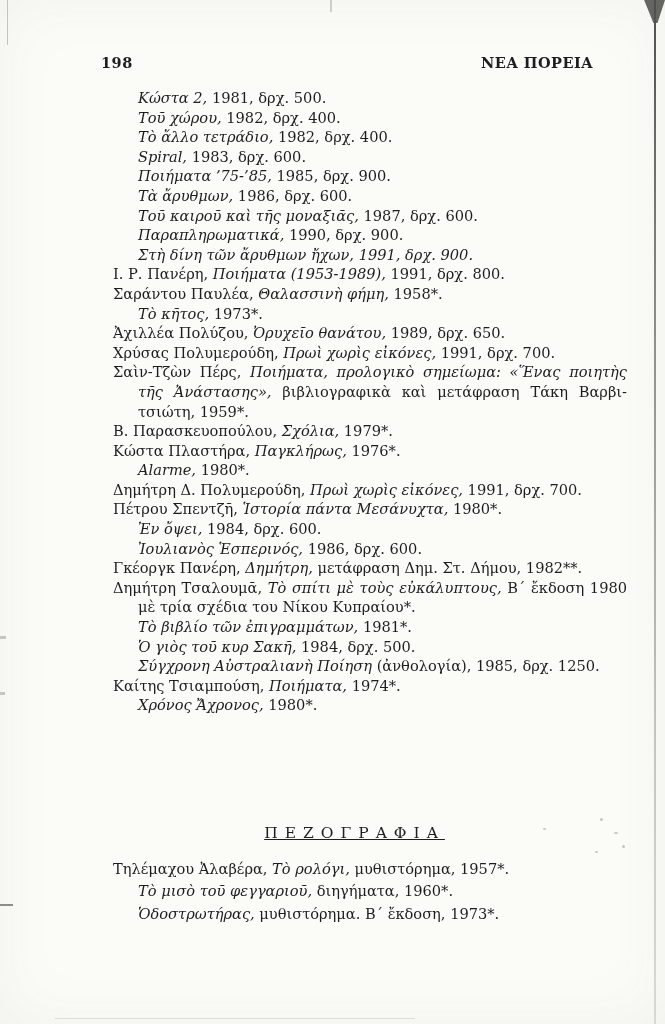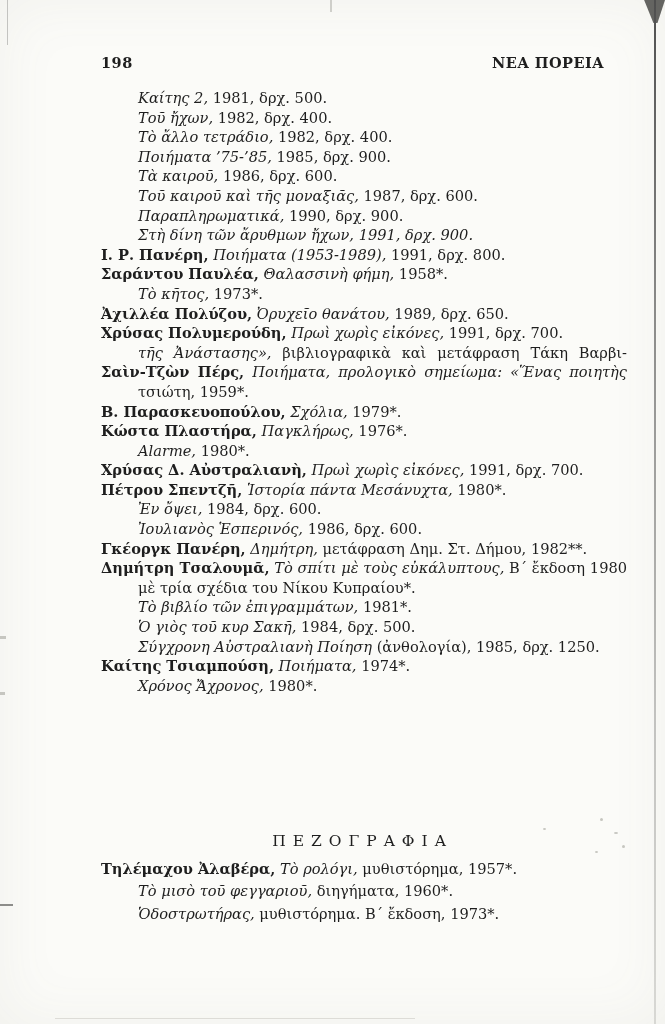--- a/index.html
+++ b/index.html
@@ -8,41 +8,42 @@
     width: 665px; height: 1024px;
     margin: 0 auto;
     background: #fbfbf8;
     color: #1e1e1e;
     font-family: "DejaVu Serif", "Liberation Serif", serif;
     overflow: hidden;
     box-shadow: inset 0 0 60px rgba(120,115,100,0.07);
   }
   
   .running-head {
-    position: absolute; top: 54px; left: 101px; right: 61px;
+    position: absolute; top: 54px; left: 101px; right: 72px;
     display: flex; justify-content: space-between; align-items: baseline;
     font-size: 14.5px; font-weight: 700; letter-spacing: 0.5px;
   }
   
   .bib-block {
     position: absolute; left: 101px; width: 526px;
     font-size: 14.6px; line-height: 19.6px;
   }
   #poetry-list { top: 88px; }
   #prose-list  { top: 858px; line-height: 22.3px; }
   .bib-line { white-space: nowrap; }
   .bib-line.indent-1 { padding-left: 37px; }
   .bib-line.justify { white-space: normal; text-align: justify; text-align-last: justify; }
-  .seg.bold   { font-weight: 700; }
+  .seg.bold   { font-weight: 400; margin-left: 12px; }
   .seg.italic { font-style: italic; }
   .section-heading {
     position: absolute; top: 824px; left: 88px; width: 526px;
-    margin: 8px; text-align: center;
+    margin: 0; text-align: center;
     font-size: 15.5px; font-weight: 400; letter-spacing: 7px;
     text-indent: 7px;
+    text-decoration: underline;
   }
   
   .artifact { position: absolute; pointer-events: none; }
   .edge-right-line {
     left: 654px; top: 0; width: 2px; height: 1024px;
     background: linear-gradient(#4e4e4e 0%, #8a8a88 30%, #c2c2bf 70%, #d8d8d4 100%);
   }
   .edge-right-wedge {
     left: 636px; top: 0; width: 29px; height: 23px;
     background: #4a4a48; opacity: .85;
@@ -66,40 +67,41 @@
 <body>
 
 <div class="scan-page">
 
   <div class="running-head">
     <span>198</span>
     <span>ΝΕΑ ΠΟΡΕΙΑ</span>
   </div>
 
   <div class="bib-block" id="poetry-list">
-      <div class="bib-line indent-1"><span class="seg italic">Καίτης 2,</span><span class="seg roman"> 1981, δρχ. 500.</span></div>
-      <div class="bib-line indent-1"><span class="seg italic">Τοῦ ἤχων,</span><span class="seg roman"> 1982, δρχ. 400.</span></div>
+      <div class="bib-line indent-1"><span class="seg italic">Κώστα 2,</span><span class="seg roman"> 1981, δρχ. 500.</span></div>
+      <div class="bib-line indent-1"><span class="seg italic">Τοῦ χώρου,</span><span class="seg roman"> 1982, δρχ. 400.</span></div>
       <div class="bib-line indent-1"><span class="seg italic">Τὸ ἄλλο τετράδιο,</span><span class="seg roman"> 1982, δρχ. 400.</span></div>
+      <div class="bib-line indent-1"><span class="seg italic">Spiral,</span><span class="seg roman"> 1983, δρχ. 600.</span></div>
       <div class="bib-line indent-1"><span class="seg italic">Ποιήματα ’75-’85,</span><span class="seg roman"> 1985, δρχ. 900.</span></div>
-      <div class="bib-line indent-1"><span class="seg italic">Τὰ καιροῦ,</span><span class="seg roman"> 1986, δρχ. 600.</span></div>
+      <div class="bib-line indent-1"><span class="seg italic">Τὰ ἄρυθμων,</span><span class="seg roman"> 1986, δρχ. 600.</span></div>
       <div class="bib-line indent-1"><span class="seg italic">Τοῦ καιροῦ καὶ τῆς μοναξιᾶς,</span><span class="seg roman"> 1987, δρχ. 600.</span></div>
       <div class="bib-line indent-1"><span class="seg italic">Παραπληρωματικά,</span><span class="seg roman"> 1990, δρχ. 900.</span></div>
       <div class="bib-line indent-1"><span class="seg italic">Στὴ δίνη τῶν ἄρυθμων ἤχων, 1991, δρχ. 900.</span></div>
       <div class="bib-line indent-0"><span class="seg bold">Ι. Ρ. Πανέρη,</span><span class="seg italic"> Ποιήματα (1953-1989),</span><span class="seg roman"> 1991, δρχ. 800.</span></div>
       <div class="bib-line indent-0"><span class="seg bold">Σαράντου Παυλέα,</span><span class="seg italic"> Θαλασσινὴ φήμη,</span><span class="seg roman"> 1958*.</span></div>
       <div class="bib-line indent-1"><span class="seg italic">Τὸ κῆτος,</span><span class="seg roman"> 1973*.</span></div>
       <div class="bib-line indent-0"><span class="seg bold">Ἀχιλλέα Πολύζου,</span><span class="seg italic"> Ὀρυχεῖο θανάτου,</span><span class="seg roman"> 1989, δρχ. 650.</span></div>
       <div class="bib-line indent-0"><span class="seg bold">Χρύσας Πολυμερούδη,</span><span class="seg italic"> Πρωὶ χωρὶς εἰκόνες,</span><span class="seg roman"> 1991, δρχ. 700.</span></div>
+      <div class="bib-line indent-0 justify"><span class="seg bold">Σαὶν-Τζὼν Πέρς,</span><span class="seg italic"> Ποιήματα, προλογικὸ σημείωμα: «Ἕνας ποιητὴς</span></div>
       <div class="bib-line indent-1 justify"><span class="seg italic">τῆς Ἀνάστασης»,</span><span class="seg roman"> βιβλιογραφικὰ καὶ μετάφραση Τάκη Βαρβι-</span></div>
-      <div class="bib-line indent-0 justify"><span class="seg bold">Σαὶν-Τζὼν Πέρς,</span><span class="seg italic"> Ποιήματα, προλογικὸ σημείωμα: «Ἕνας ποιητὴς</span></div>
       <div class="bib-line indent-1"><span class="seg roman">τσιώτη, 1959*.</span></div>
       <div class="bib-line indent-0"><span class="seg bold">Β. Παρασκευοπούλου,</span><span class="seg italic"> Σχόλια,</span><span class="seg roman"> 1979*.</span></div>
       <div class="bib-line indent-0"><span class="seg bold">Κώστα Πλαστήρα,</span><span class="seg italic"> Παγκλήρως,</span><span class="seg roman"> 1976*.</span></div>
       <div class="bib-line indent-1"><span class="seg italic">Alarme,</span><span class="seg roman"> 1980*.</span></div>
-      <div class="bib-line indent-0"><span class="seg bold">Χρύσας Δ. Αὐστραλιανὴ,</span><span class="seg italic"> Πρωὶ χωρὶς εἰκόνες,</span><span class="seg roman"> 1991, δρχ. 700.</span></div>
+      <div class="bib-line indent-0"><span class="seg bold">Δημήτρη Δ. Πολυμερούδη,</span><span class="seg italic"> Πρωὶ χωρὶς εἰκόνες,</span><span class="seg roman"> 1991, δρχ. 700.</span></div>
       <div class="bib-line indent-0"><span class="seg bold">Πέτρου Σπεντζῆ,</span><span class="seg italic"> Ἱστορία πάντα Μεσάνυχτα,</span><span class="seg roman"> 1980*.</span></div>
       <div class="bib-line indent-1"><span class="seg italic">Ἐν ὄψει,</span><span class="seg roman"> 1984, δρχ. 600.</span></div>
       <div class="bib-line indent-1"><span class="seg italic">Ἰουλιανὸς Ἑσπερινός,</span><span class="seg roman"> 1986, δρχ. 600.</span></div>
       <div class="bib-line indent-0"><span class="seg bold">Γκέοργκ Πανέρη,</span><span class="seg italic"> Δημήτρη,</span><span class="seg roman"> μετάφραση Δημ. Στ. Δήμου, 1982**.</span></div>
       <div class="bib-line indent-0 justify"><span class="seg bold">Δημήτρη Τσαλουμᾶ,</span><span class="seg italic"> Τὸ σπίτι μὲ τοὺς εὐκάλυπτους,</span><span class="seg roman"> Β΄ ἔκδοση 1980</span></div>
       <div class="bib-line indent-1"><span class="seg roman">μὲ τρία σχέδια του Νίκου Κυπραίου*.</span></div>
       <div class="bib-line indent-1"><span class="seg italic">Τὸ βιβλίο τῶν ἐπιγραμμάτων,</span><span class="seg roman"> 1981*.</span></div>
       <div class="bib-line indent-1"><span class="seg italic">Ὁ γιὸς τοῦ κυρ Σακῆ,</span><span class="seg roman"> 1984, δρχ. 500.</span></div>
       <div class="bib-line indent-1"><span class="seg italic">Σύγχρονη Αὐστραλιανὴ Ποίηση</span><span class="seg roman"> (ἀνθολογία), 1985, δρχ. 1250.</span></div>
       <div class="bib-line indent-0"><span class="seg bold">Καίτης Τσιαμπούση,</span><span class="seg italic"> Ποιήματα,</span><span class="seg roman"> 1974*.</span></div>

